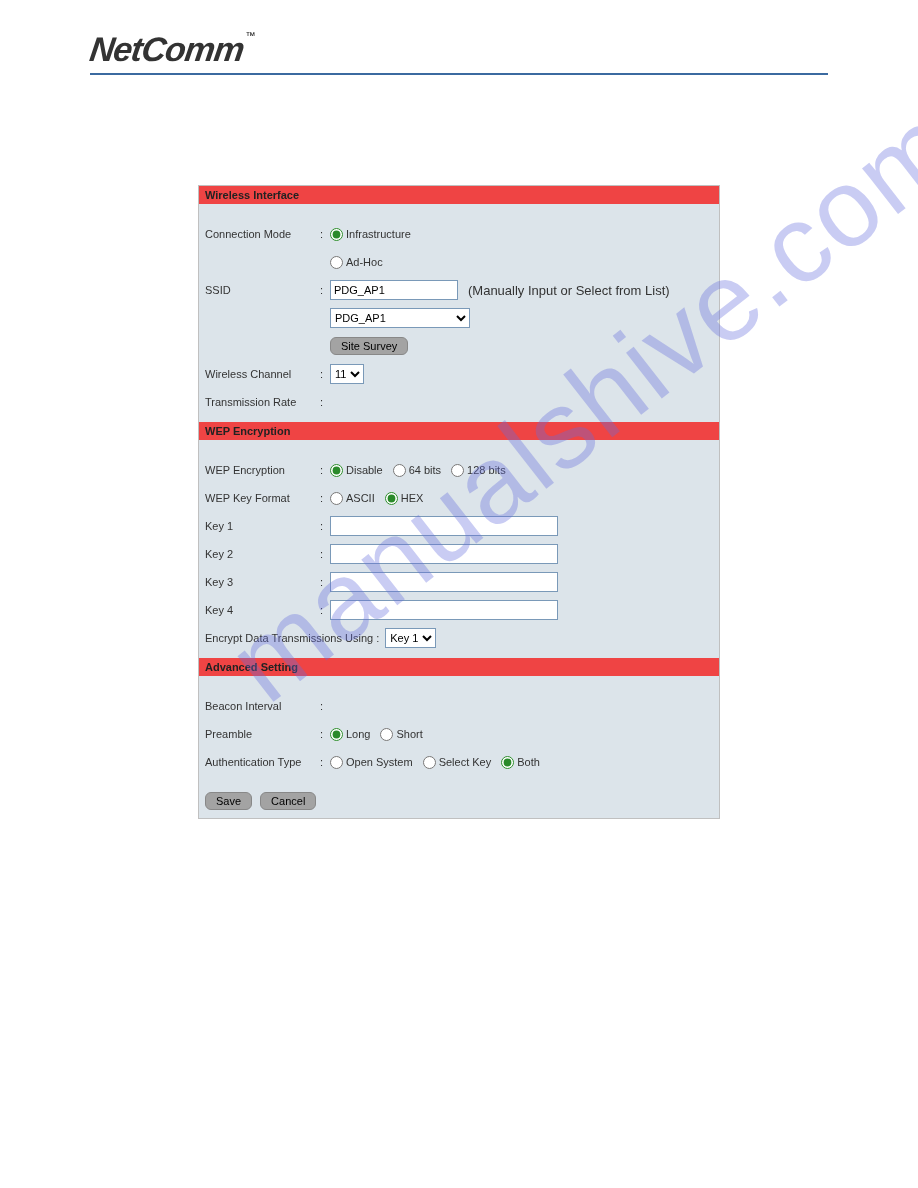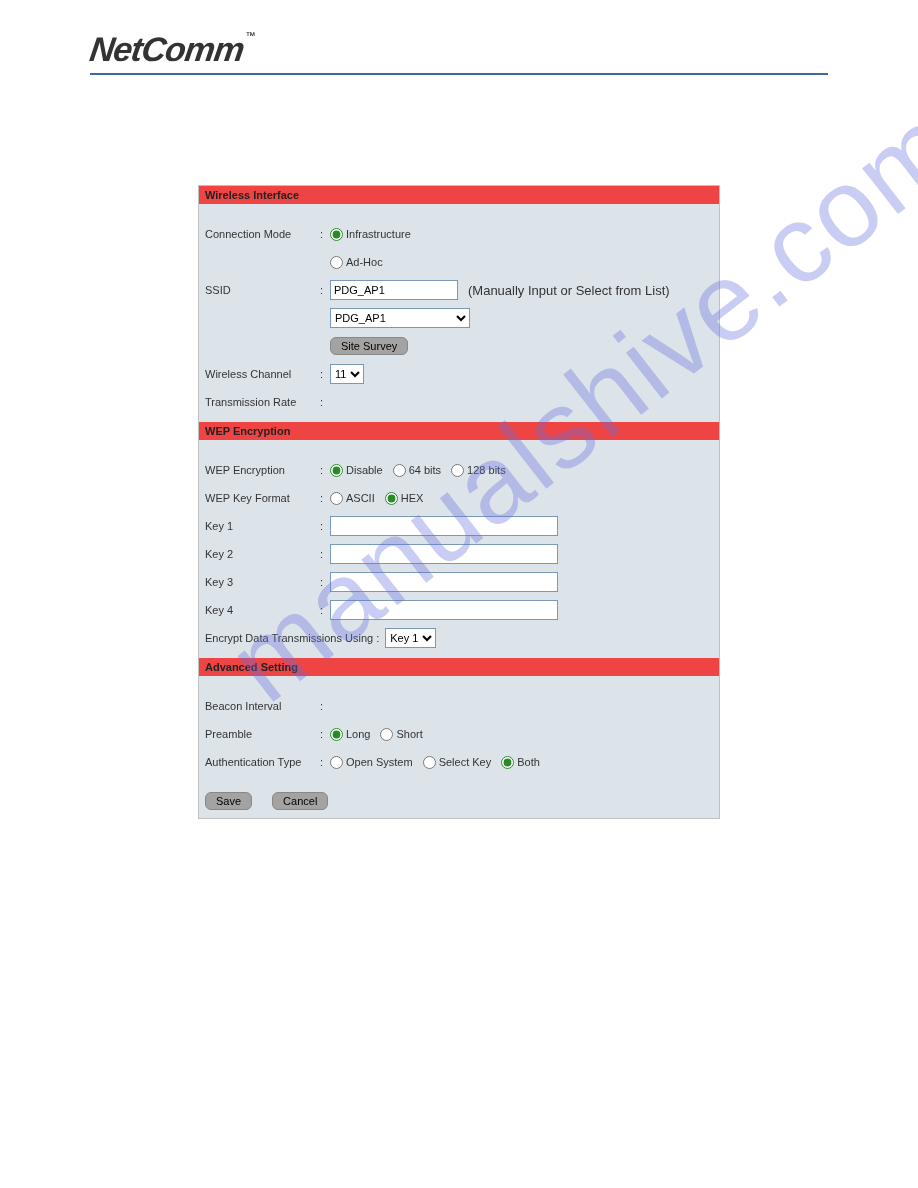--- a/index.html
+++ b/index.html
@@ -105,21 +105,21 @@
     accent-color: #2a8a2a;
   }
   .hint {
     color: #333;
     margin-left: 6px;
     font-size: 13px;
   }
   .btn-row {
     padding: 10px 6px 8px 6px;
     display: flex;
-    gap: 20px;
+    gap: 8px;
   }
   .watermark {
     position: absolute;
     top: 340px;
     left: 150px;
     font-size: 110px;
     color: rgba(100, 110, 220, 0.35);
     transform: rotate(-38deg);
     pointer-events: none;
     font-family: Arial, sans-serif;

